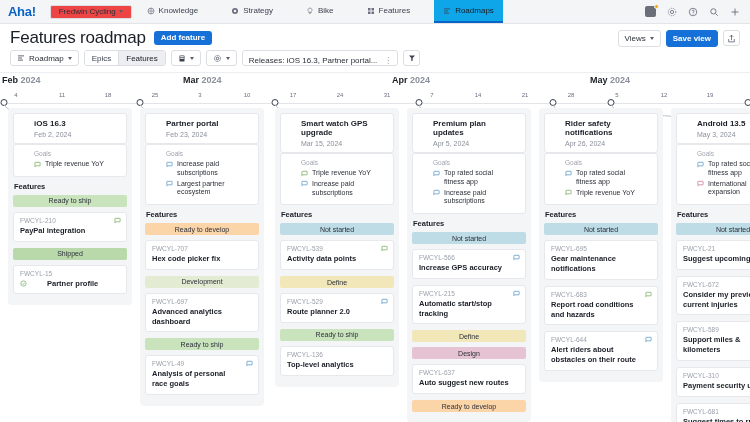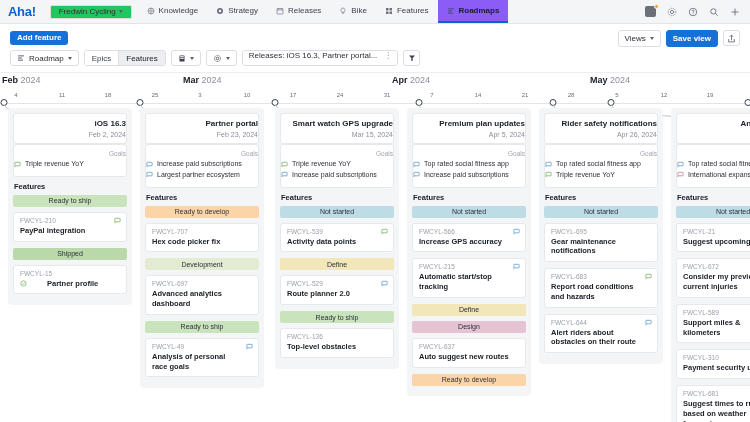--- a/index.html
+++ b/index.html
@@ -18,32 +18,32 @@
     display: flex; align-items: stretch; position: relative;
   }
   .logo {
     font-size: 13px; font-weight: bold; color: #0a64c8;
     letter-spacing: -0.3px; padding: 0 8px 0 8px;
     display: flex; align-items: center;
   }
   .acct {
     display: flex; align-items: center; gap: 3px;
     font-size: 8px; color: #2b2f38; padding: 0 8px;
-    background: #22c55e; border: 1px solid #dcdee3; border-radius: 2px;
+    background: #ef4444; border: 1px solid #dcdee3; border-radius: 2px;
     height: 14px; margin: auto 6px;
   }
   .caret { width: 0; height: 0; border-left: 2.5px solid transparent;
            border-right: 2.5px solid transparent; border-top: 3px solid #5a6070; }
-  .navitems { display: flex; align-items: center; }
+  .navitems { display: flex; align-items: center; gap: 15px; }
   .navitem {
     display: flex; align-items: center; gap: 4px;
     font-size: 8px; color: #3c4250; padding: 0 9px; height: 100%;
     border-bottom: 2px solid transparent;
   }
-  .navitem.active { background: #8b5cf6; color: #1a1e26; border-bottom-color: #0a64c8; font-weight: bold;}
+  .navitem.active { background: #0ea5e9; color: #1a1e26; border-bottom-color: #0a64c8; font-weight: normal;}
   .navitem svg { display:block; }
   .navright { margin-left: auto; display: flex; align-items: center; gap: 10px; padding-right: 10px; }
   .navicon { width: 11px; height: 11px; color: #5a6070; position: relative; display:flex; align-items:center; justify-content:center;}
   .avatar { width: 11px; height: 11px; border-radius: 2px; background: #6b6f78; position: relative; }
   .badge-dot { position: absolute; top: -2px; right: -3px; width: 5px; height: 5px;
                border-radius: 50%; background: #f5a623; border: 1px solid #f4f5f7; }
 
   
   .titlebar {
     height: 22px; display: flex; align-items: center;
@@ -73,43 +73,43 @@
   .tbtn {
     background: #fff; border: 1px solid #dcdee3; border-radius: 3px; height: 16px;
     font-size: 8px; color: #2b2f38; padding: 0 6px; display: flex; align-items: center; gap: 4px;
   }
   .seg { display: flex; border: 1px solid #dcdee3; border-radius: 3px; overflow: hidden; height: 16px; }
   .seg > div { font-size: 8px; color: #3c4250; padding: 0 7px; display: flex; align-items: center; background: #fff; }
   .seg > div.on { background: #eceef1; color: #1a1e26; }
   .seg > div + div { border-left: 1px solid #dcdee3; }
   .release-pill {
     background: #fff; border: 1px solid #dcdee3; border-radius: 3px; height: 16px;
-    font-size: 8px; color: #2b2f38; padding: 0 6px; display: flex; align-items: flex-start; gap: 7px;
+    font-size: 8px; color: #2b2f38; padding: 0 6px; display: flex; align-items: flex-end; gap: 7px;
   }
   .dots { color: #8a8f9a; font-size: 8px; letter-spacing: -1px; }
 
   
   .timeline { position: relative; height: 36px; border-top: 1px solid #eceef1; }
   .month { position: absolute; top: 2px; font-size: 9px; color: #1a1e26; font-weight: bold; white-space: nowrap; }
-  .month span { color: #8a8f9a; font-weight: normal; }
+  .month span { color: #8a8f9a; font-weight: bold; }
   .tick { position: absolute; top: 19px; font-size: 6px; color: #6b7080; transform: translateX(-50%); }
   .axis { position: absolute; left: 0; right: 0; top: 30px; height: 1px; background: #e2e4e8; }
   .msmark { position: absolute; top: 26px; width: 7px; height: 7px; border-radius: 50%;
             border: 1.2px solid #3c4250; background: #fff; transform: translateX(-50%); }
   .connectors { position: absolute; left: 0; top: 30px; width: 750px; height: 30px; pointer-events: none; }
 
   
   .board { position: relative; height: 322px; overflow: hidden; }
   .col {
     position: absolute; top: 0; width: 124px;
     background: #f4f5f7; border-radius: 4px; padding: 5px;
   }
   .card {
     background: #fff; border: 1px solid #e6e8ec; border-radius: 3px;
-    padding: 5px 0; margin-bottom: 0; text-align: right;
+    padding: 5px 20px; margin-bottom: 0;
   }
   .rel-name { font-size: 8px; font-weight: bold; color: #1a1e26; margin-bottom: 3px; }
   .rel-date { font-size: 7px; color: #8a8f9a; }
   .goals-label { font-size: 6.5px; color: #a0a4ad; margin-bottom: 3px; }
   .goal-row { display: flex; align-items: flex-start; gap: 4px; font-size: 7px; color: #2b2f38; margin-bottom: 2px; line-height: 1.25; }
   .flag { flex: 0 0 auto; margin-top: 0.5px; }
   .features-hdr { font-size: 7.5px; font-weight: bold; color: #1a1e26; margin: 5px 0 4px 1px; }
   .status {
     font-size: 7px; color: #2b2f38; text-align: center;
     border-radius: 2px; padding: 2.5px 0; margin-bottom: 5px;
@@ -150,27 +150,20 @@
     </div>
     <div class="navitem">
       <svg width="8" height="8" viewBox="0 0 16 16">
           <circle cx="8" cy="8" r="6" fill="#6b7080"></circle>
           <circle cx="8" cy="8" r="2.5" fill="#f4f5f7"></circle>
         </svg>
       <span>Strategy</span>
     </div>
     <div class="navitem">
       <svg width="8" height="8" viewBox="0 0 16 16">
-          <rect x="2" y="3" width="12" height="11" rx="1" fill="none" stroke="#6b7080" stroke-width="1.3"></rect>
-          <path d="M2 6h12M5 2v3M11 2v3" stroke="#6b7080" stroke-width="1.3" fill="none"></path>
-        </svg>
-      <span>Releases</span>
-    </div>
-    <div class="navitem">
-      <svg width="8" height="8" viewBox="0 0 16 16">
           <path d="M8 2a4 4 0 0 0-2.5 7.1V11h5V9.1A4 4 0 0 0 8 2z" fill="none" stroke="#6b7080" stroke-width="1.3"></path>
           <path d="M6.5 13h3" stroke="#6b7080" stroke-width="1.3"></path>
         </svg>
       <span>Bike</span>
     </div>
     <div class="navitem">
       <svg width="8" height="8" viewBox="0 0 16 16">
           <rect x="2" y="2" width="5" height="5" fill="#6b7080"></rect>
           <rect x="9" y="2" width="5" height="5" fill="#6b7080"></rect>
           <rect x="2" y="9" width="5" height="5" fill="#6b7080"></rect>
@@ -212,20 +205,21 @@
     </div>
     <div class="navicon">
       <svg width="10" height="10" viewBox="0 0 16 16">
           <path d="M8 2.5v11M2.5 8h11" stroke="#5a6070" stroke-width="1.3"></path>
         </svg>
     </div>
   </div>
 </div>
 
 <div class="titlebar">
+  <div class="page-title">Features roadmap</div>
   <button class="btn-primary">Add feature</button>
   <div class="titleright">
     <div class="btn-plain">
       <span>Views</span>
       <span class="caret"></span>
     </div>
     <div class="btn-plain btn-blue">
       <span>Save view</span>
     </div>
     <div class="iconbtn">
@@ -458,21 +452,21 @@
       <div class="fname bold">Route planner 2.0</div>
       <svg class="fflag" width="7" height="7" viewBox="0 0 16 16">
           <rect x="2" y="3" width="12" height="8" rx="1" fill="none" stroke="#4a90c4" stroke-width="1.6"></rect>
           <path d="M2 11v3" stroke="#4a90c4" stroke-width="1.6"></path>
         </svg>
     </div>
 
     <div class="status s-ready-ship">Ready to ship</div>
     <div class="fcard">
       <div class="fid">FWCYL-136</div>
-      <div class="fname bold">Top-level obstacles</div>
+      <div class="fname bold">Top-level analytics</div>
     </div>
   </div>
 
   <div class="col" style="left:407px">
     <div class="card">
       <div class="rel-name">Premium plan updates</div>
       <div class="rel-date">Apr 5, 2024</div>
     </div>
     <div class="card">
       <div class="goals-label">Goals</div>

